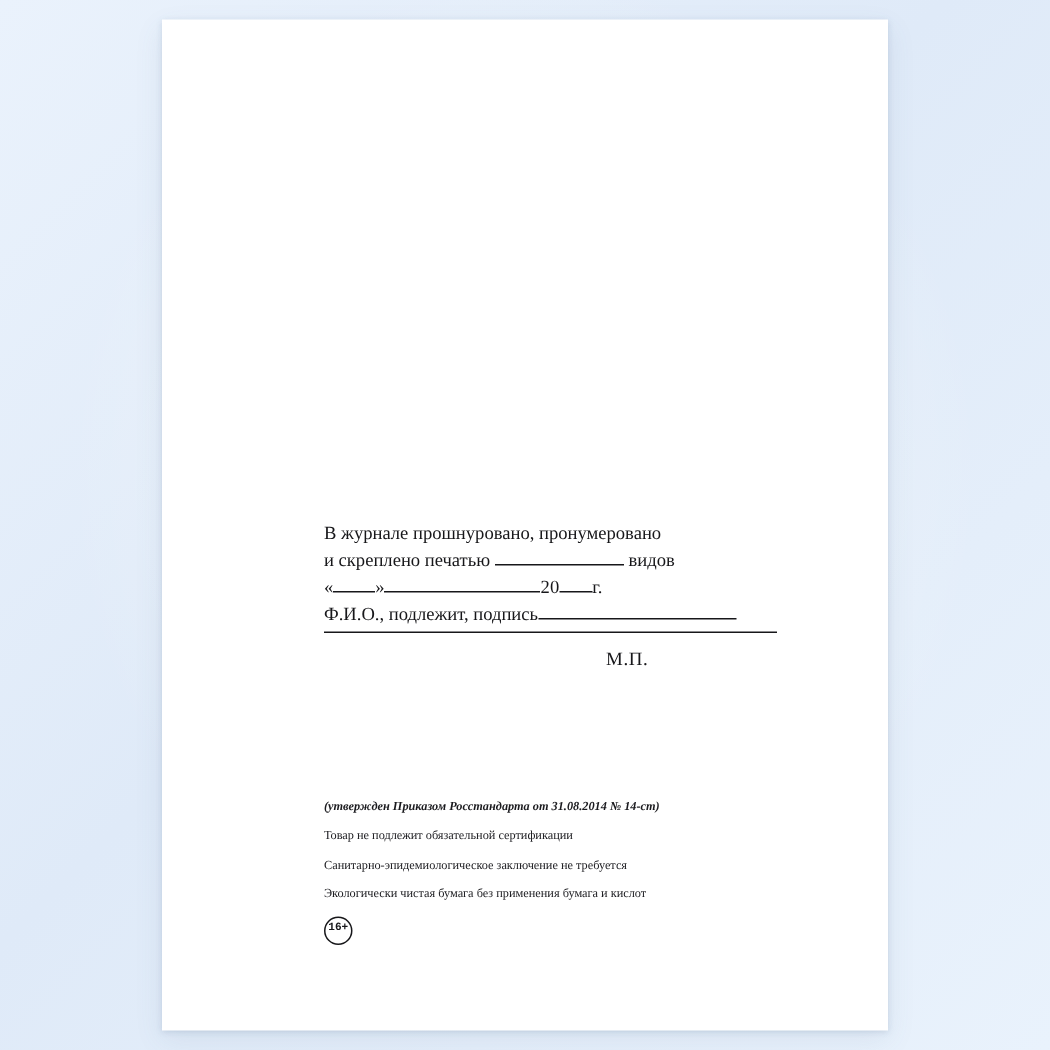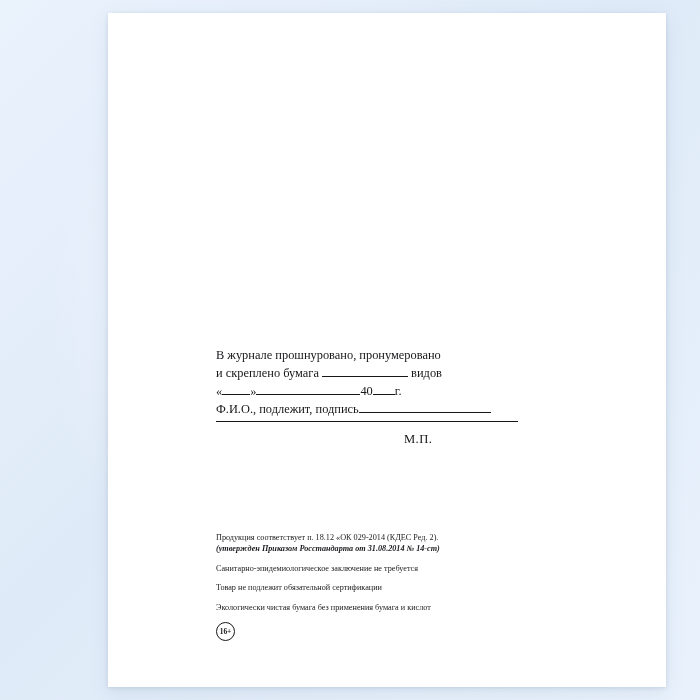--- a/index.html
+++ b/index.html
@@ -24,21 +24,21 @@
     content: "";
     position: absolute;
     inset: 0;
     background: radial-gradient(ellipse at 50% 45%, rgba(255,255,255,0.55) 0%, rgba(255,255,255,0.0) 62%);
     pointer-events: none;
   }
   .page {
     position: absolute;
     left: 108px;
     top: 13px;
-    width: 558px;
+    width: 484px;
     height: 674px;
     background: #ffffff;
     box-shadow: 0 1px 4px rgba(80,105,140,0.18), 0 6px 18px rgba(80,105,140,0.10);
   }
   .page-inner {
     position: absolute;
     inset: 0;
   }
 
   
@@ -113,21 +113,21 @@
     flex: 0 0 auto;
     width: 17px;
     height: 17px;
     border: 1.2px solid #17171a;
     border-radius: 50%;
     display: flex;
     align-items: center;
     justify-content: center;
     font-size: 7.4px;
     font-weight: bold;
-    font-family: Liberation Serif, serif;
+    font-family: Liberation Mono, monospace;
     color: #17171a;
     line-height: 1;
   }
   .agetext {
     padding-top: 2px;
   }
   .agetext .t1 {
     font-size: 8.2px;
     line-height: 10px;
   }
@@ -140,40 +140,39 @@
 </head>
 <body>
 
 <div id="stage">
   <div class="page">
     <div class="page-inner">
 
       <div class="cert-block">
         <div class="cert-line">В журнале прошнуровано, пронумеровано</div>
         <div class="cert-line">
-          <span>и скреплено бумага</span>
+          <span>и скреплено печатью</span>
           <span class="fill fill-w1"></span>
           <span>видов</span>
         </div>
         <div class="cert-line">
-          <span>«</span><span class="fill fill-w2"></span><span>»</span><span class="fill fill-w3"></span><span>40</span><span class="fill fill-w4"></span><span>г.</span>
+          <span>«</span><span class="fill fill-w2"></span><span>»</span><span class="fill fill-w3"></span><span>20</span><span class="fill fill-w4"></span><span>г.</span>
         </div>
         <div class="cert-line">
           <span>Ф.И.О., подлежит, подпись</span><span class="fill fill-w5"></span>
         </div>
         <div class="rule-full"></div>
       </div>
 
       <div class="mp">М.П.</div>
 
       <div class="legal">
-        <p class="tight">Продукция соответствует п. 18.12 «ОК 029-2014 (КДЕС Ред. 2).</p>
         <p class="bold-ital">(утвержден Приказом Росстандарта от 31.08.2014 № 14-ст)</p>
+        <p>Товар не подлежит обязательной сертификации</p>
         <p>Санитарно-эпидемиологическое заключение не требуется</p>
-        <p>Товар не подлежит обязательной сертификации</p>
         <p>Экологически чистая бумага без применения бумага и кислот</p>
 
         <div class="agerow">
           <div class="age-badge">16+</div>
         </div>
       </div>
 
     </div>
   </div>
 </div>

